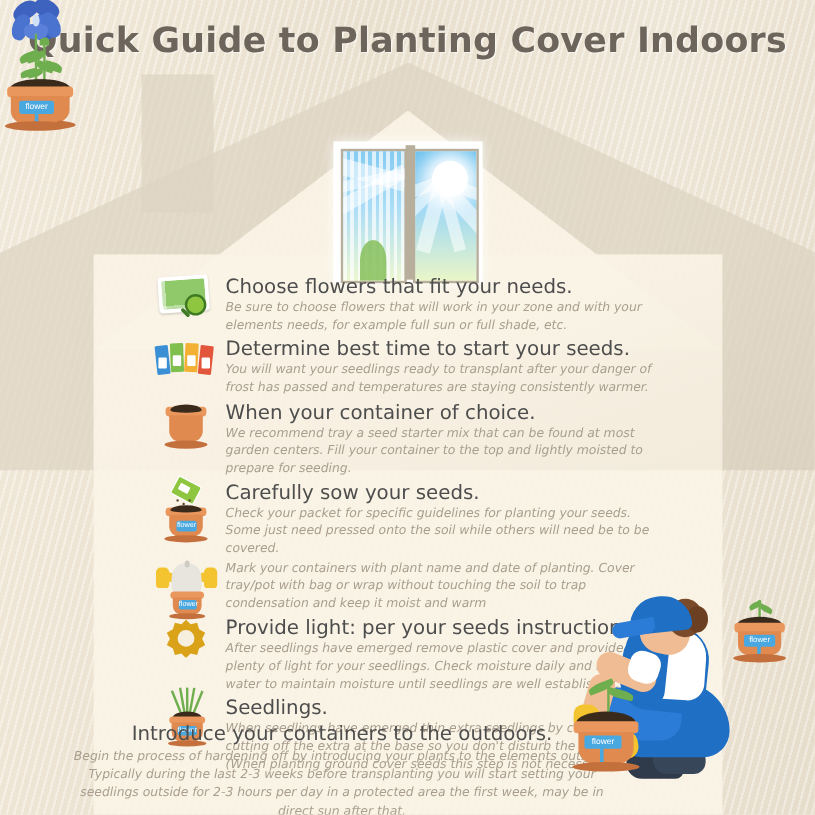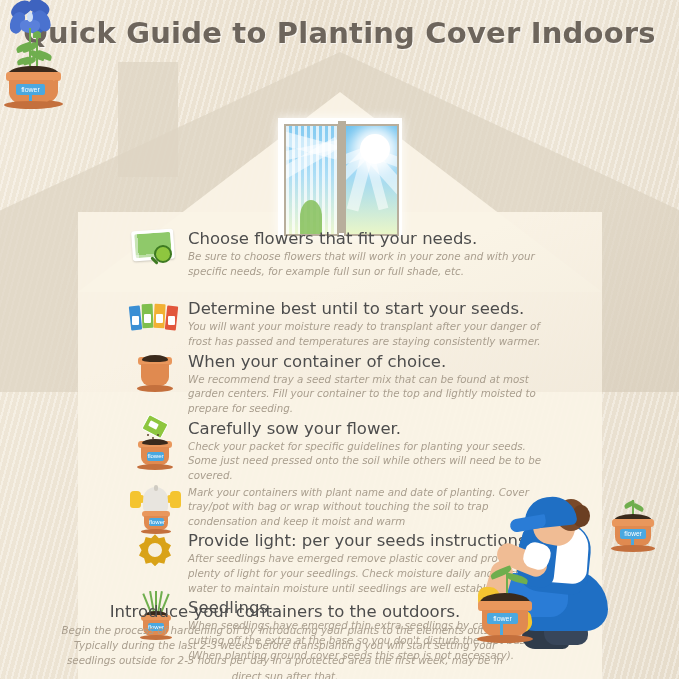--- a/index.html
+++ b/index.html
@@ -118,45 +118,45 @@
       <div class="ray" style="left:22px;top:20px;width:60px;height:10px;transform:rotate(75deg);"></div>
       <div class="ray" style="left:22px;top:20px;width:60px;height:12px;transform:rotate(105deg);"></div>
       <div class="ray" style="left:22px;top:20px;width:55px;height:10px;transform:rotate(135deg);"></div>
       <div class="ray" style="left:22px;top:20px;width:55px;height:10px;transform:rotate(160deg);"></div>
       <div class="sun-disc" style="left:14px;top:8px;"></div>
     </div>
   </div>
 
   <div class="steps">
 
-    <div class="step" style="margin-bottom:20px;">
+    <div class="step" style="margin-bottom:2px;">
       <div class="step-icon">
         <div style="position:absolute;left:2px;top:2px;width:42px;height:30px;background:#fff;border-radius:3px;transform:rotate(-4deg);box-shadow:0 1px 2px rgba(0,0,0,.18);"></div>
         <div style="position:absolute;left:5px;top:5px;width:36px;height:24px;background:#8fc96a;border-radius:2px;transform:rotate(-4deg);
           background-image:linear-gradient(90deg,rgba(255,255,255,.5) 0 3px,transparent 3px 9px),linear-gradient(0deg,rgba(255,255,255,.4) 0 3px,transparent 3px 8px);"></div>
         <div style="position:absolute;left:24px;top:17px;width:18px;height:18px;border-radius:50%;background:#8ec63f;border:2.5px solid #3e7a22;box-sizing:border-box;"></div>
         <div style="position:absolute;left:20px;top:31px;width:9px;height:3px;background:#3e7a22;transform:rotate(45deg);border-radius:2px;"></div>
       </div>
       <div class="step-h">Choose flowers that fit your needs.</div>
-      <div class="step-p">Be sure to choose flowers that will work in your zone and with your specific needs, for example full sun or full shade, etc.</div>
+      <div class="step-p">Be sure to choose flowers that will work in your zone and with your elements needs, for example full sun or full shade, etc.</div>
     </div>
 
     <div class="step" style="margin-bottom:2px;">
       <div class="step-icon" style="top:4px;">
         <div style="position:absolute;left:0px;top:4px;width:11px;height:24px;background:#3b8fd4;border-radius:1px;transform:rotate(-6deg);"></div>
         <div style="position:absolute;left:12px;top:2px;width:11px;height:24px;background:#7fbf4d;border-radius:1px;transform:rotate(-2deg);"></div>
         <div style="position:absolute;left:24px;top:2px;width:11px;height:24px;background:#f2b134;border-radius:1px;transform:rotate(3deg);"></div>
         <div style="position:absolute;left:36px;top:4px;width:11px;height:24px;background:#e2563c;border-radius:1px;transform:rotate(6deg);"></div>
         <div style="position:absolute;left:2px;top:14px;width:7px;height:9px;background:#fff;border-radius:1px;"></div>
         <div style="position:absolute;left:14px;top:12px;width:7px;height:9px;background:#fff;border-radius:1px;"></div>
         <div style="position:absolute;left:26px;top:12px;width:7px;height:9px;background:#fff;border-radius:1px;"></div>
         <div style="position:absolute;left:38px;top:14px;width:7px;height:9px;background:#fff;border-radius:1px;"></div>
       </div>
-      <div class="step-h">Determine best until to start your seeds.</div>
-      <div class="step-p">You will want your moisture ready to transplant after your danger of frost has passed and temperatures are staying consistently warmer.</div>
+      <div class="step-h">Determine best time to start your seeds.</div>
+      <div class="step-p">You will want your seedlings ready to transplant after your danger of frost has passed and temperatures are staying consistently warmer.</div>
     </div>
 
     <div class="step" style="margin-bottom:2px;">
       <div class="step-icon" style="top:2px;">
         <div class="pot-rim" style="left:8px;top:4px;width:34px;height:8px;background:#e9975c;"></div>
         <div class="soil" style="left:12px;top:2px;width:26px;height:7px;background:#3a2a1c;"></div>
         <div class="pot-body" style="left:11px;top:11px;width:28px;height:22px;border-radius:0 0 9px 9px;background:#e08a50;"></div>
         <div class="pot-saucer" style="left:7px;top:32px;width:36px;height:7px;"></div>
       </div>
       <div class="step-h">When your container of choice.</div>
@@ -169,21 +169,21 @@
         <div style="position:absolute;left:19px;top:4px;width:9px;height:6px;background:#fff;border-radius:1px;transform:rotate(28deg);"></div>
         <div style="position:absolute;left:17px;top:16px;width:2px;height:2px;background:#5b4030;border-radius:50%;"></div>
         <div style="position:absolute;left:22px;top:19px;width:2px;height:2px;background:#5b4030;border-radius:50%;"></div>
         <div style="position:absolute;left:27px;top:16px;width:2px;height:2px;background:#5b4030;border-radius:50%;"></div>
         <div class="pot-rim" style="left:8px;top:23px;width:34px;height:7px;background:#e9975c;"></div>
         <div class="soil" style="left:12px;top:21px;width:26px;height:6px;background:#3a2a1c;"></div>
         <div class="pot-body" style="left:11px;top:29px;width:28px;height:18px;border-radius:0 0 8px 8px;"></div>
         <div class="tag" style="left:17px;top:34px;width:17px;height:9px;">flower</div>
         <div class="pot-saucer" style="left:7px;top:46px;width:36px;height:6px;"></div>
       </div>
-      <div class="step-h">Carefully sow your flower.</div>
+      <div class="step-h">Carefully sow your seeds.</div>
       <div class="step-p">Check your packet for specific guidelines for planting your seeds.  Some just need pressed onto the soil while others will need be to be covered.</div>
     </div>
 
     <div class="step" style="margin-bottom:2px;">
       <div class="step-icon" style="top:0px;height:48px;">
         <div style="position:absolute;left:0px;top:6px;width:11px;height:17px;background:#f4c430;border-radius:4px 4px 3px 3px;"></div>
         <div style="position:absolute;left:9px;top:10px;width:5px;height:8px;background:#f4c430;border-radius:3px;"></div>
         <div style="position:absolute;left:40px;top:6px;width:11px;height:17px;background:#f4c430;border-radius:4px 4px 3px 3px;"></div>
         <div style="position:absolute;left:37px;top:10px;width:5px;height:8px;background:#f4c430;border-radius:3px;"></div>
         <div style="position:absolute;left:13px;top:2px;width:25px;height:26px;background:#e7e4de;border-radius:50% 50% 6px 6px;opacity:.95;"></div>

